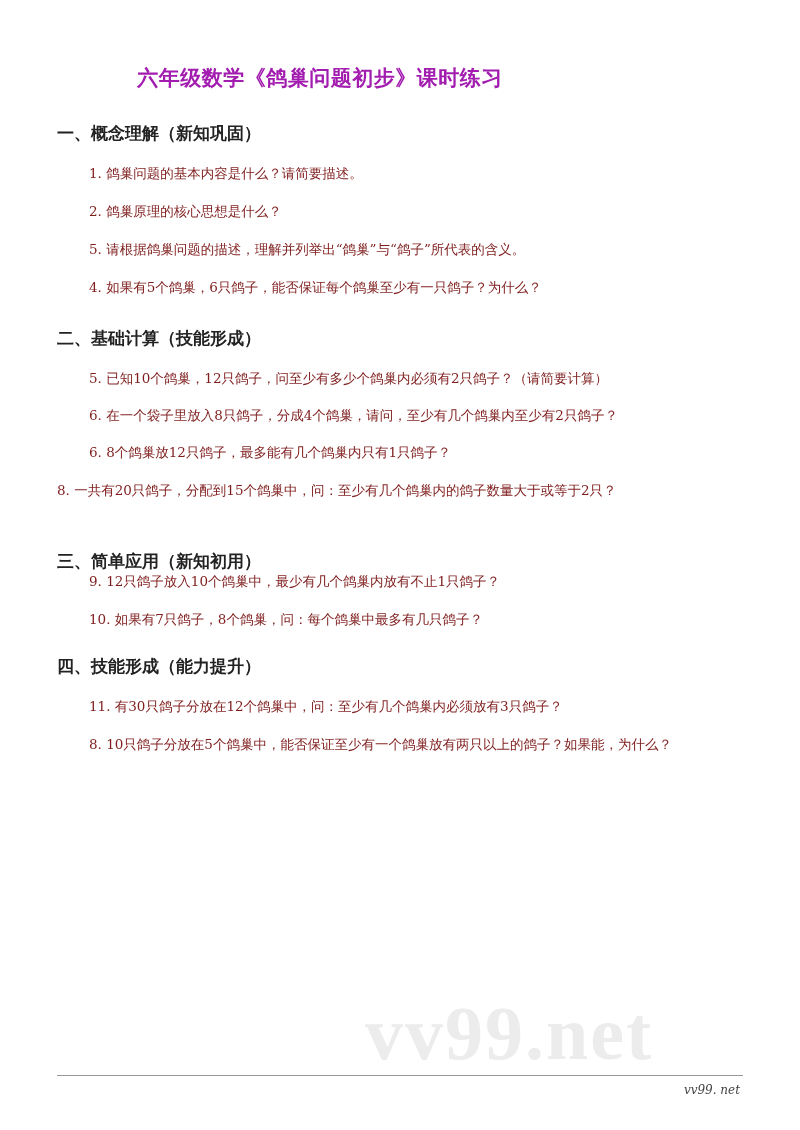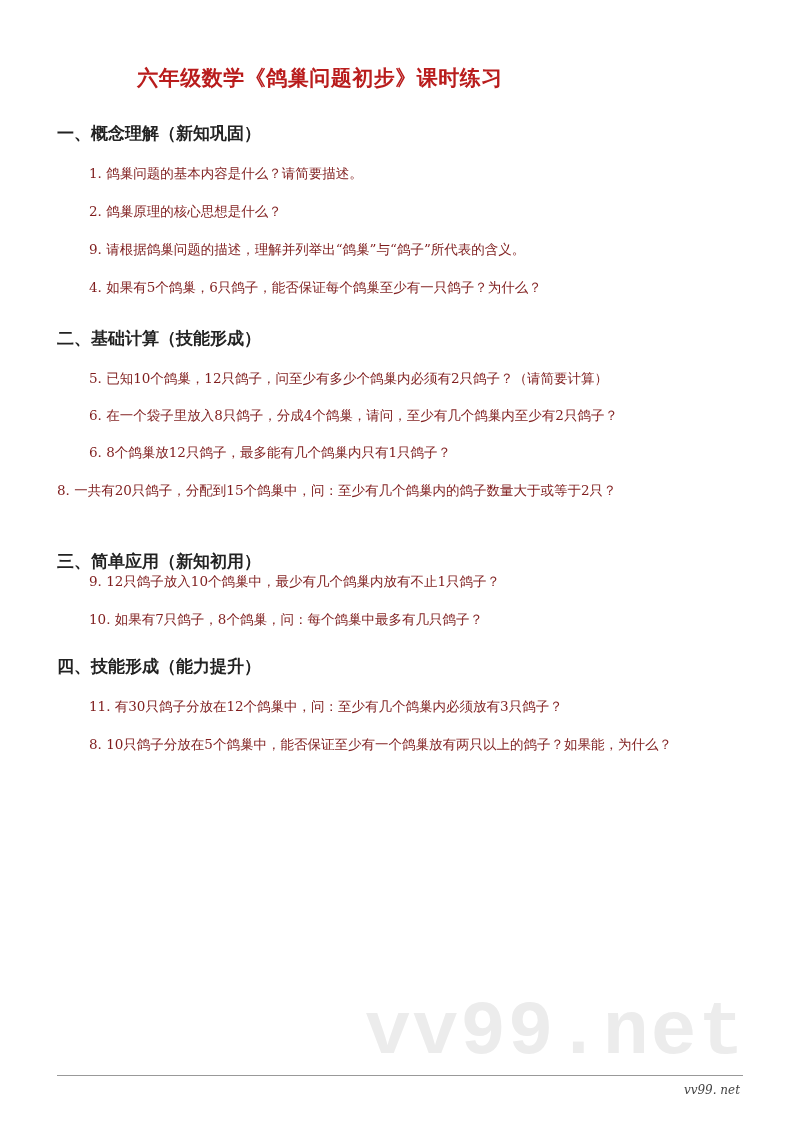--- a/index.html
+++ b/index.html
@@ -1,40 +1,40 @@
 <!DOCTYPE html>
 <html><head>
 <meta charset="utf-8">
 <style>
   html, body { margin: 0; padding: 0; background: #ffffff; }
   body { width: 800px; height: 1130px; position: relative; overflow: hidden;
          font-family: "DejaVu Serif", "Liberation Serif", serif; color: #333; }
   .title { position: absolute; left: 0; width: 640px; top: 64px; text-align: center;
            font-family: "DejaVu Sans", "Liberation Sans", sans-serif;
-           font-size: 21px; font-weight: bold; color: #b91c1c; letter-spacing: 0.5px; }
+           font-size: 21px; font-weight: bold; color: #a21caf; letter-spacing: 0.5px; }
   .section-heading { position: absolute; left: 57px;
            font-family: "DejaVu Sans", "Liberation Sans", sans-serif;
            font-size: 17px; font-weight: bold; color: #222; }
   .question { position: absolute; font-size: 13.5px; color: #7f1d1d; white-space: nowrap; }
   .q-wrap { white-space: normal; width: 690px; line-height: 26px; text-indent: 32px; }
   .watermark { position: absolute; left: 365px; top: 990px;
-           font-family: Liberation Mono, monospace;
+           font-family: Liberation Serif, serif;
            font-size: 76px; font-weight: bold; color: #ececec; letter-spacing: 2px; }
   .footer-rule { position: absolute; left: 57px; top: 1075px; width: 686px; height: 1px; background: #999; }
   .footer-text { position: absolute; right: 60px; top: 1083px; font-size: 12px; font-style: italic; color: #444; }
 </style>
 </head>
 <body>
 
 <div class="title">六年级数学《鸽巢问题初步》课时练习</div>
 
 <div class="section-heading" style="top:122px">一、概念理解（新知巩固）</div>
 <div class="question" style="left:89px;top:165px">1. 鸽巢问题的基本内容是什么？请简要描述。</div>
 <div class="question" style="left:89px;top:203px">2. 鸽巢原理的核心思想是什么？</div>
-<div class="question" style="left:89px;top:241px">9. 请根据鸽巢问题的描述，理解并列举出“鸽巢”与“鸽子”所代表的含义。</div>
+<div class="question" style="left:89px;top:241px">5. 请根据鸽巢问题的描述，理解并列举出“鸽巢”与“鸽子”所代表的含义。</div>
 <div class="question" style="left:89px;top:279px">4. 如果有5个鸽巢，6只鸽子，能否保证每个鸽巢至少有一只鸽子？为什么？</div>
 
 <div class="section-heading" style="top:327px">二、基础计算（技能形成）</div>
 <div class="question" style="left:89px;top:370px">5. 已知10个鸽巢，12只鸽子，问至少有多少个鸽巢内必须有2只鸽子？（请简要计算）</div>
 <div class="question" style="left:89px;top:407px">6. 在一个袋子里放入8只鸽子，分成4个鸽巢，请问，至少有几个鸽巢内至少有2只鸽子？</div>
 <div class="question" style="left:89px;top:444px">6. 8个鸽巢放12只鸽子，最多能有几个鸽巢内只有1只鸽子？</div>
 <div class="question" style="left:57px;top:482px">8. 一共有20只鸽子，分配到15个鸽巢中，问：至少有几个鸽巢内的鸽子数量大于或等于2只？</div>
 
 <div class="section-heading" style="top:550px">三、简单应用（新知初用）</div>
 <div class="question" style="left:89px;top:573px">9. 12只鸽子放入10个鸽巢中，最少有几个鸽巢内放有不止1只鸽子？</div>

